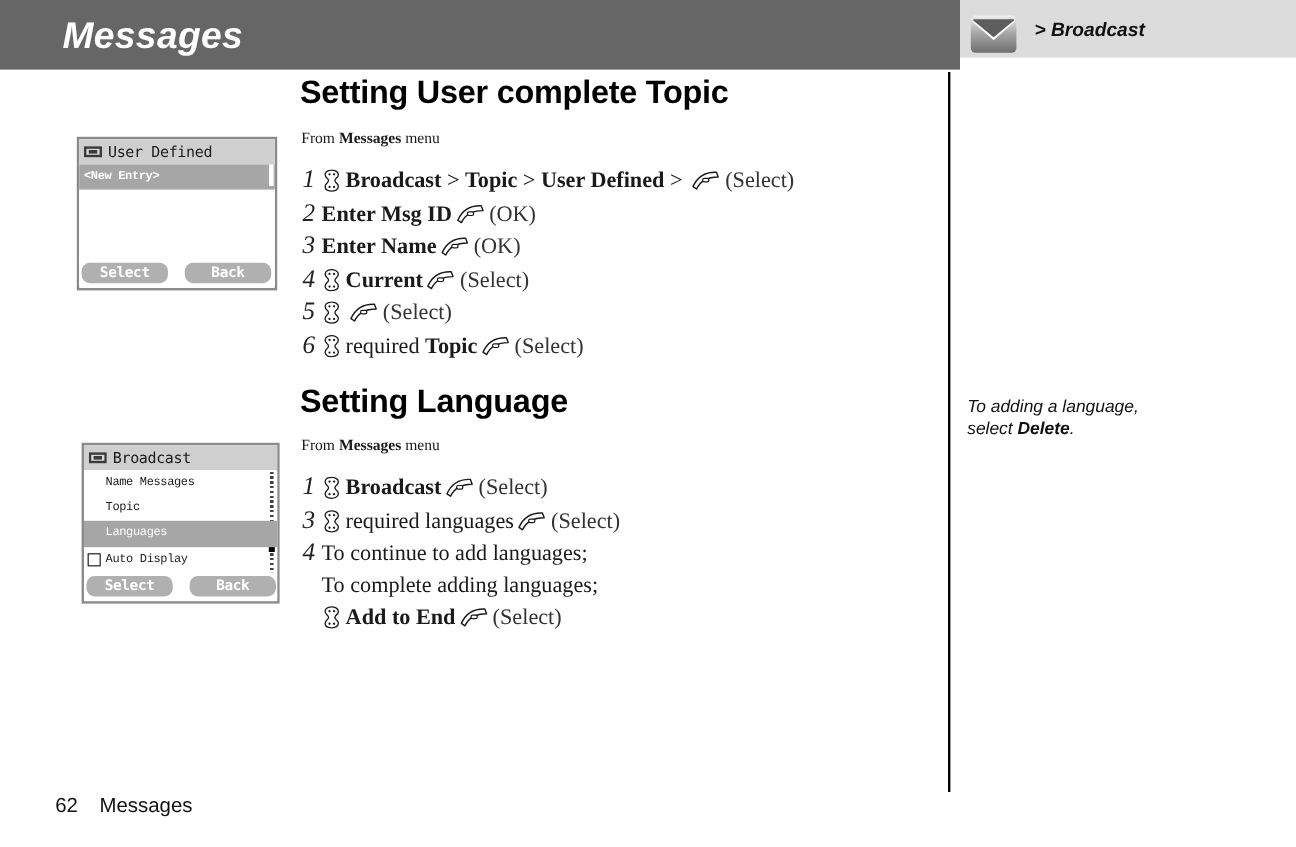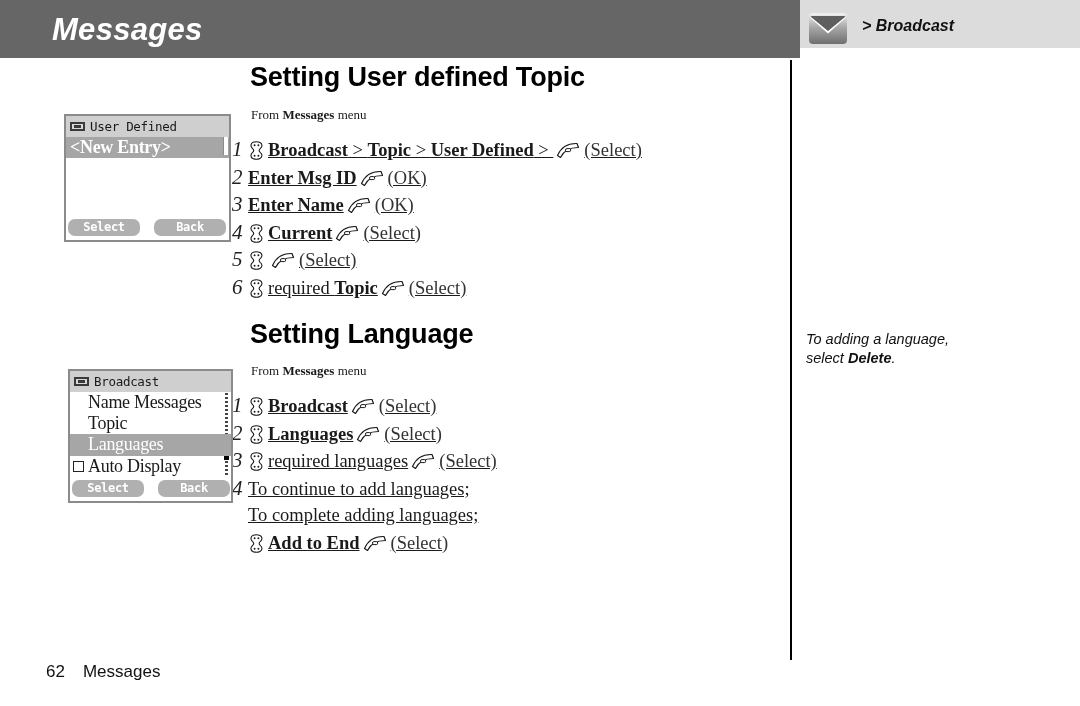--- a/index.html
+++ b/index.html
@@ -105,23 +105,22 @@
     font-size: 13px;
     white-space: nowrap;
   }
   #from1 { top: 107px; }
   #from2 { top: 363px; }
   .from-line b { font-weight: bold; }
 
   
   .steps {
     position: absolute;
-    left: 232px;
+    left: 252px;
     width: 540px;
-    text-decoration: underline;
   }
   #steps1 { top: 136px; }
   #steps2 { top: 392px; }
 
   .step {
     position: relative;
     height: 27.5px;
     font-size: 18.5px;
     white-space: nowrap;
     line-height: 27.5px;
@@ -192,22 +191,22 @@
   .ph-body {
     position: relative;
     background: #ffffff;
   }
   #phone1 .ph-body { height: 79px; }
   #phone2 .ph-body { height: 85px; }
 
   .ph-row {
     height: 21px;
     line-height: 21px;
-    font-family: Liberation Serif, serif;
-    font-size: 18px;
+    font-family: Liberation Mono, monospace;
+    font-size: 10px;
     letter-spacing: -0.3px;
     color: #1a1a1a;
     padding-left: 4px;
     box-sizing: border-box;
     display: flex;
     align-items: center;
   }
   #phone2 .ph-row { padding-left: 18px; height: 21.2px; }
   .ph-row.sel {
     background: #a6a6a6;
@@ -320,21 +319,21 @@
   <div class="header-crumb">&gt; Broadcast</div>
 </div>
 
 <div class="v-divider"></div>
 
 <div class="margin-note">
   <span>To adding a language,</span><br>
   <span>select </span><b>Delete</b><span>.</span>
 </div>
 
-<div class="sec-h1" id="sec1-title">Setting User defined Topic</div>
+<div class="sec-h1" id="sec1-title">Setting User complete Topic</div>
 <div class="from-line" id="from1">
   <span>From </span><b>Messages</b><span> menu</span>
 </div>
 <div class="steps" id="steps1">
     <div class="step"><span class="num">1</span><svg class="navkey" viewBox="0 0 15 19">
         <path d="M4.2 1.3 C1.6 2.2 1.2 5.4 3.4 7.3 C5.2 8.8 5.2 10.2 3.4 11.7 C1.2 13.6 1.6 16.8 4.2 17.7 C6.3 18.4 9.2 18.3 11.0 17.4 C13.4 16.2 13.6 13.3 11.4 11.6 C9.7 10.2 9.7 8.8 11.4 7.4 C13.6 5.7 13.4 2.8 11.0 1.6 C9.2 0.7 6.3 0.6 4.2 1.3 Z" fill="#ffffff" stroke="#1a1a1a" stroke-width="1.1"></path>
         <circle cx="5.6" cy="4.3" r="0.95" fill="#1a1a1a"></circle>
         <circle cx="9.4" cy="4.3" r="0.95" fill="#1a1a1a"></circle>
         <circle cx="5.6" cy="14.8" r="0.95" fill="#1a1a1a"></circle>
         <circle cx="9.4" cy="14.8" r="0.95" fill="#1a1a1a"></circle>
@@ -387,30 +386,20 @@
   <span>From </span><b>Messages</b><span> menu</span>
 </div>
 <div class="steps" id="steps2">
     <div class="step"><span class="num">1</span><svg class="navkey" viewBox="0 0 15 19">
         <path d="M4.2 1.3 C1.6 2.2 1.2 5.4 3.4 7.3 C5.2 8.8 5.2 10.2 3.4 11.7 C1.2 13.6 1.6 16.8 4.2 17.7 C6.3 18.4 9.2 18.3 11.0 17.4 C13.4 16.2 13.6 13.3 11.4 11.6 C9.7 10.2 9.7 8.8 11.4 7.4 C13.6 5.7 13.4 2.8 11.0 1.6 C9.2 0.7 6.3 0.6 4.2 1.3 Z" fill="#ffffff" stroke="#1a1a1a" stroke-width="1.1"></path>
         <circle cx="5.6" cy="4.3" r="0.95" fill="#1a1a1a"></circle>
         <circle cx="9.4" cy="4.3" r="0.95" fill="#1a1a1a"></circle>
         <circle cx="5.6" cy="14.8" r="0.95" fill="#1a1a1a"></circle>
         <circle cx="9.4" cy="14.8" r="0.95" fill="#1a1a1a"></circle>
       </svg><b>Broadcast</b><svg class="softkey" viewBox="0 0 24 17">
-        <path d="M1.5 13.5 C5 5.5 12 1.2 21 1.5 L22.5 5.5 C14 5.5 7.5 9 4.5 15.5 Z" fill="#ffffff" stroke="#1a1a1a" stroke-width="1.2" stroke-linejoin="round"></path>
-        <rect x="9.5" y="6.6" width="5.2" height="3.0" rx="1.4" ry="1.4" fill="#ffffff" stroke="#1a1a1a" stroke-width="1"></rect>
-      </svg><span class="paren">(Select)</span></div>
-    <div class="step"><span class="num">2</span><svg class="navkey" viewBox="0 0 15 19">
-        <path d="M4.2 1.3 C1.6 2.2 1.2 5.4 3.4 7.3 C5.2 8.8 5.2 10.2 3.4 11.7 C1.2 13.6 1.6 16.8 4.2 17.7 C6.3 18.4 9.2 18.3 11.0 17.4 C13.4 16.2 13.6 13.3 11.4 11.6 C9.7 10.2 9.7 8.8 11.4 7.4 C13.6 5.7 13.4 2.8 11.0 1.6 C9.2 0.7 6.3 0.6 4.2 1.3 Z" fill="#ffffff" stroke="#1a1a1a" stroke-width="1.1"></path>
-        <circle cx="5.6" cy="4.3" r="0.95" fill="#1a1a1a"></circle>
-        <circle cx="9.4" cy="4.3" r="0.95" fill="#1a1a1a"></circle>
-        <circle cx="5.6" cy="14.8" r="0.95" fill="#1a1a1a"></circle>
-        <circle cx="9.4" cy="14.8" r="0.95" fill="#1a1a1a"></circle>
-      </svg><b>Languages</b><svg class="softkey" viewBox="0 0 24 17">
         <path d="M1.5 13.5 C5 5.5 12 1.2 21 1.5 L22.5 5.5 C14 5.5 7.5 9 4.5 15.5 Z" fill="#ffffff" stroke="#1a1a1a" stroke-width="1.2" stroke-linejoin="round"></path>
         <rect x="9.5" y="6.6" width="5.2" height="3.0" rx="1.4" ry="1.4" fill="#ffffff" stroke="#1a1a1a" stroke-width="1"></rect>
       </svg><span class="paren">(Select)</span></div>
     <div class="step"><span class="num">3</span><svg class="navkey" viewBox="0 0 15 19">
         <path d="M4.2 1.3 C1.6 2.2 1.2 5.4 3.4 7.3 C5.2 8.8 5.2 10.2 3.4 11.7 C1.2 13.6 1.6 16.8 4.2 17.7 C6.3 18.4 9.2 18.3 11.0 17.4 C13.4 16.2 13.6 13.3 11.4 11.6 C9.7 10.2 9.7 8.8 11.4 7.4 C13.6 5.7 13.4 2.8 11.0 1.6 C9.2 0.7 6.3 0.6 4.2 1.3 Z" fill="#ffffff" stroke="#1a1a1a" stroke-width="1.1"></path>
         <circle cx="5.6" cy="4.3" r="0.95" fill="#1a1a1a"></circle>
         <circle cx="9.4" cy="4.3" r="0.95" fill="#1a1a1a"></circle>
         <circle cx="5.6" cy="14.8" r="0.95" fill="#1a1a1a"></circle>
         <circle cx="9.4" cy="14.8" r="0.95" fill="#1a1a1a"></circle>
       </svg><span class="plain">required languages</span><svg class="softkey" viewBox="0 0 24 17">

